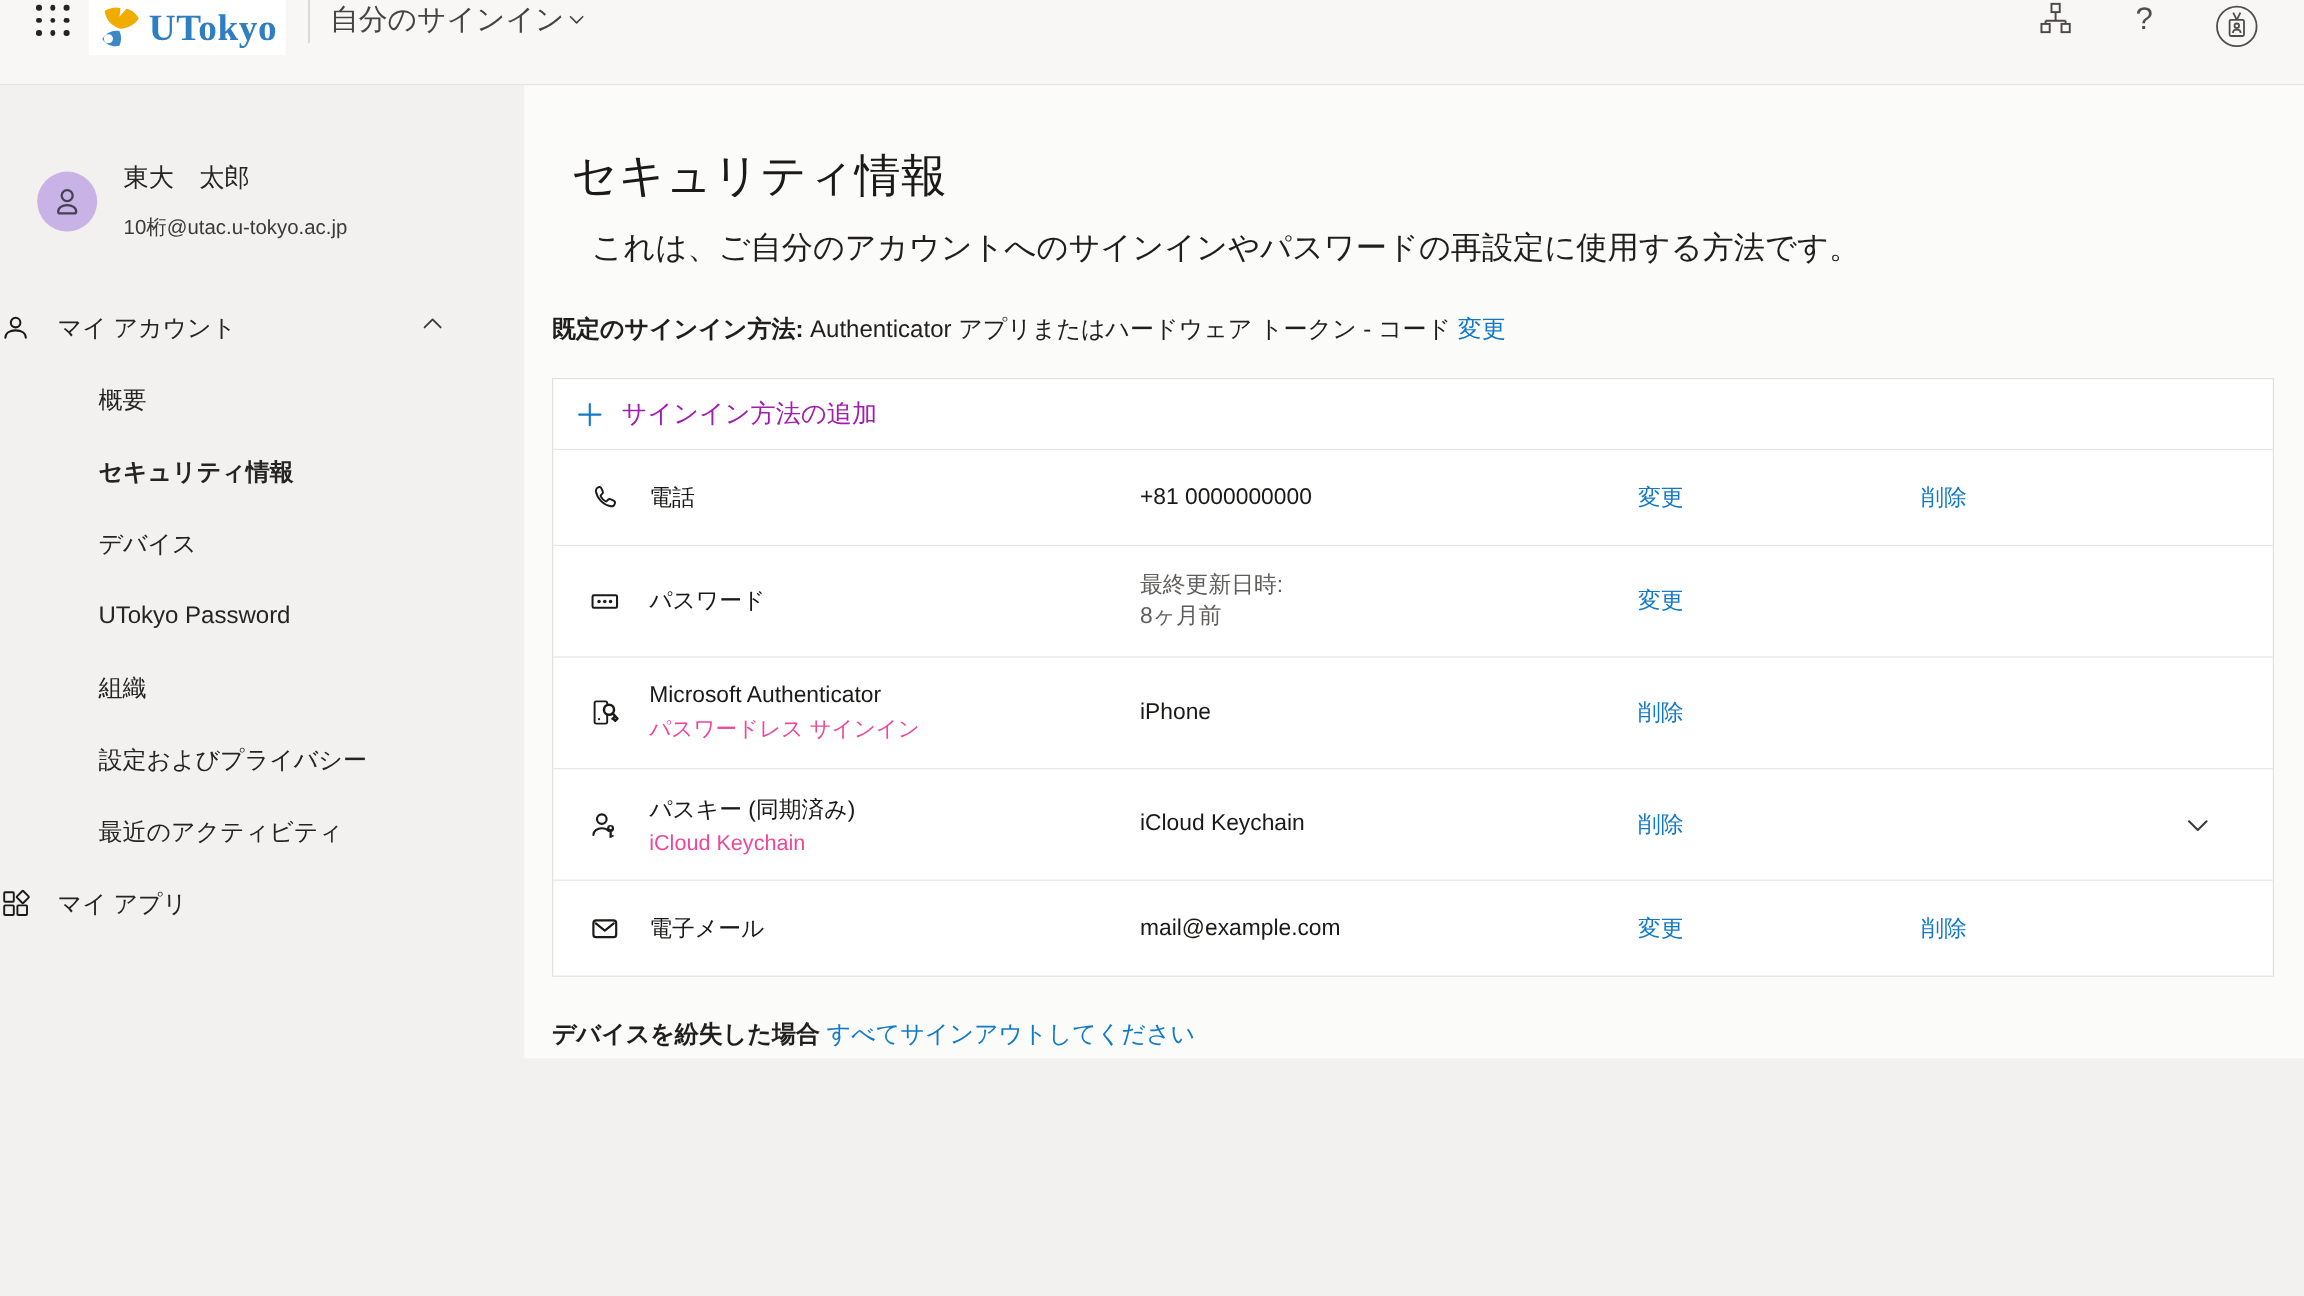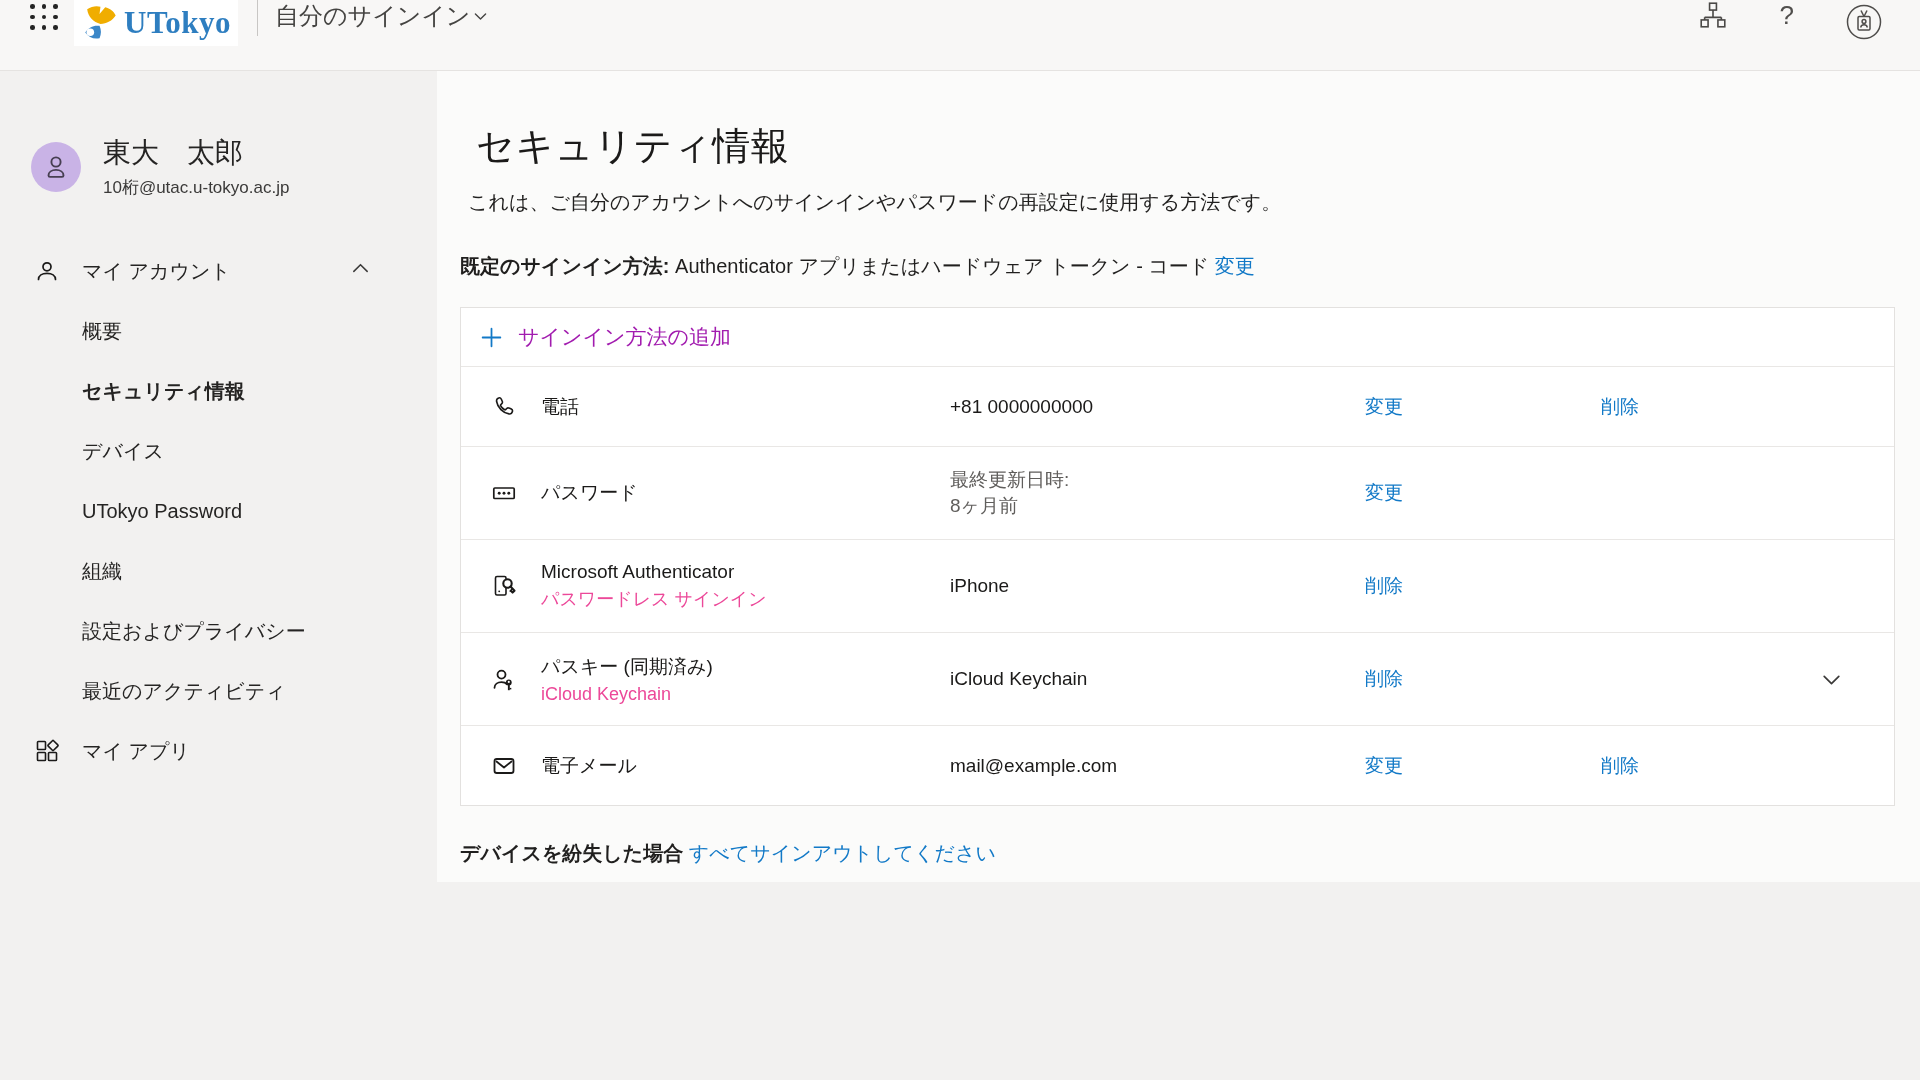--- a/index.html
+++ b/index.html
@@ -17,35 +17,35 @@
   .nav-title{font-size:24px;color:#454442;display:flex;align-items:center;gap:2px;cursor:pointer;}
   .hdr-spacer{flex:1;}
   .hdr-ic{display:flex;align-items:center;justify-content:center;cursor:pointer;}
   .hdr-help{font-size:26px;color:#514f4d;margin:0 48px 0 52px;font-weight:400;}
 
   
   .content{display:flex;height:1009px;}
   .sidebar{width:437px;flex:none;padding-top:63px;}
   .user{display:flex;align-items:center;gap:22px;padding-left:31px;margin-bottom:42px;}
   .avatar{width:50px;height:50px;border-radius:50%;background:#c9b3e6;display:flex;align-items:center;justify-content:center;}
-  .user-name{font-size:28px;color:#252423;margin-bottom:4px;}
+  .user-name{font-size:21px;color:#252423;margin-bottom:16px;}
   .user-email{font-size:17px;color:#3b3a39;}
-  .nav-item{height:60px;display:flex;align-items:center;padding-left:34px;position:relative;font-size:20px;color:#252423;cursor:pointer;}
+  .nav-item{height:60px;display:flex;align-items:center;position:relative;font-size:20px;color:#252423;cursor:pointer;}
   .nav-item .ic{width:26px;display:flex;justify-content:center;}
   .nav-item .lbl{margin-left:22px;}
   .nav-item.sub{padding-left:82px;}
   .nav-item.sub .lbl{margin-left:0;}
   .nav-item.active .lbl{font-weight:bold;}
   .nav-item .chev{position:absolute;right:66px;top:50%;transform:translateY(-50%);}
 
   
   .main{flex:1;display:flex;flex-direction:column;}
   .panel{background:#fbfbfa;height:811px;padding:50px 25px 0 23px;}
   .page-title{font-size:38px;font-weight:400;color:#1b1a19;margin:0 0 17px 16px;letter-spacing:.5px;}
-  .page-sub{font-size:20px;color:#201f1e;margin-left:8px;}
+  .page-sub{font-size:26px;color:#201f1e;margin-left:33px;}
   .default-line{margin:37px 0 0 0;font-size:20px;color:#201f1e;}
   .default-line b{font-weight:bold;}
   .link{color:#1279c7;cursor:pointer;text-decoration:none;}
 
   .card{margin-top:27px;background:#fff;border:1px solid #e3e1df;}
   .card-header{height:58px;display:flex;align-items:center;gap:14px;padding-left:18px;font-size:21px;color:#a21caf;cursor:pointer;}
   .row{display:grid;grid-template-columns:50px 409px 415px 236px 242px 1fr;align-items:center;
        padding:0 30px;border-top:1px solid #e9e7e5;min-height:80px;font-size:19px;}
   .row.tall{min-height:93px;}
   .row .ric{display:flex;align-items:center;}

